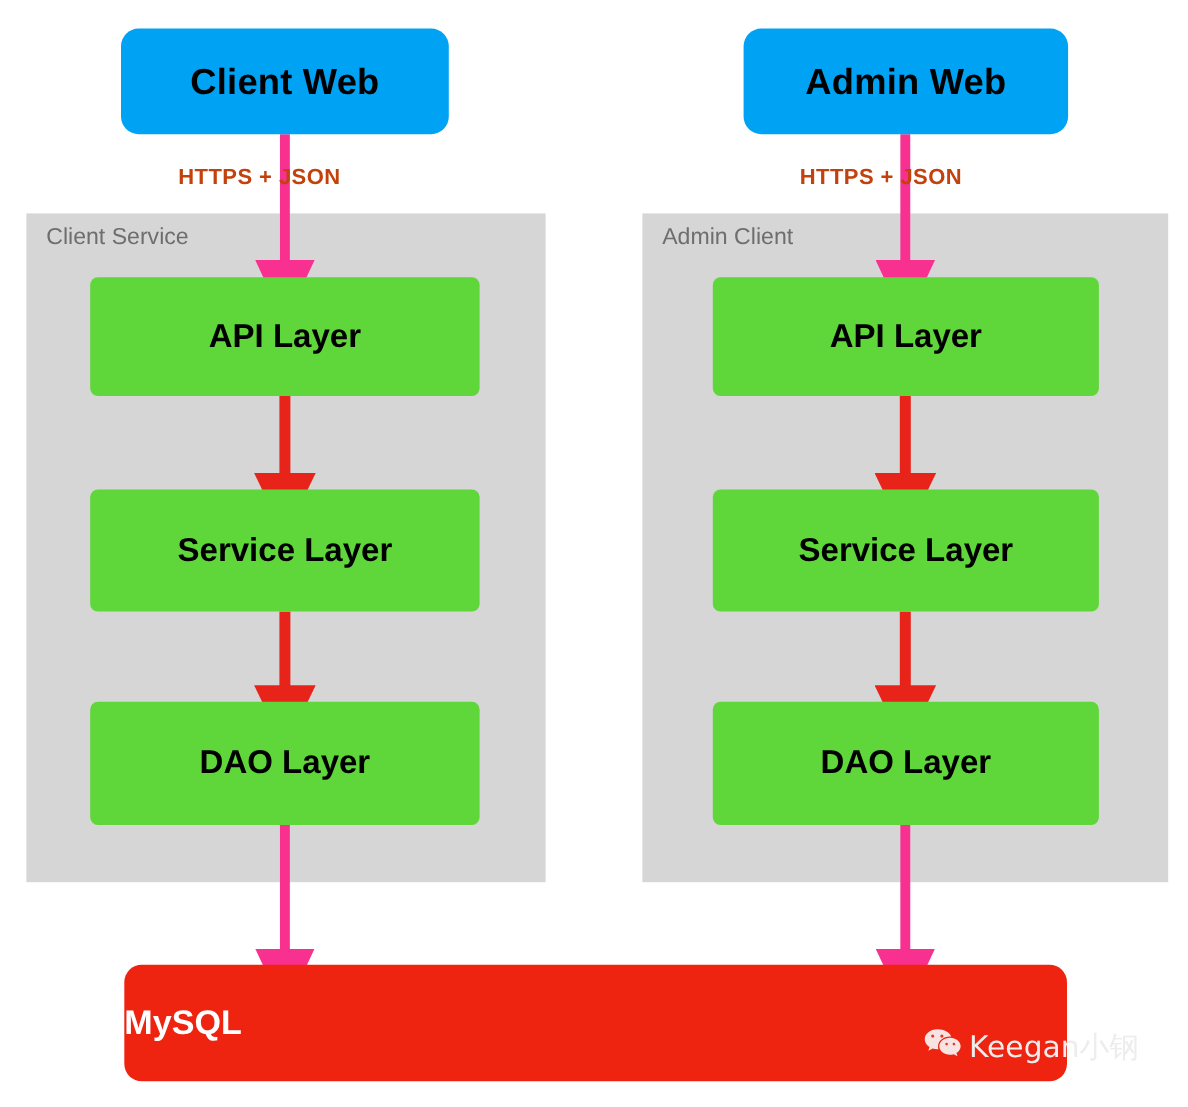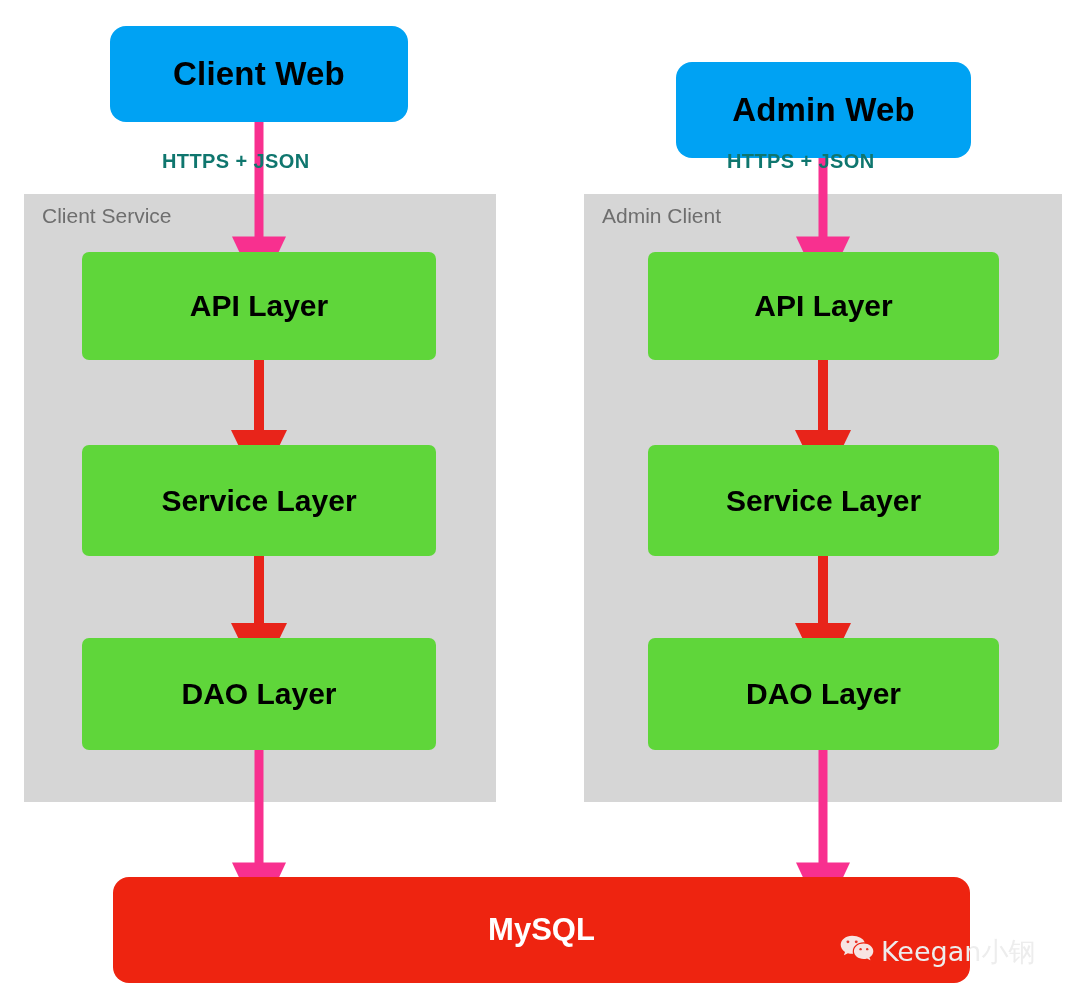--- a/index.html
+++ b/index.html
@@ -25,26 +25,26 @@
     color:#6E6E6E;font-size:21px;font-weight:400;
   }
 
   .layer-box{
     background:#5FD63A;border-radius:7px;
     color:#000;font-size:30px;font-weight:bold;
   }
 
   .db-box{
     position:absolute;background:#EE2410;border-radius:16px;
-    display:flex;align-items:center;justify-content:center;
+    display:flex;align-items:center;
     color:#ffffff;font-size:31px;font-weight:bold;
   }
 
   .edge-label{
-    position:absolute;color:#0f766e;font-size:20px;font-weight:bold;
+    position:absolute;color:#c2410c;font-size:20px;font-weight:bold;
     letter-spacing:.4px;white-space:nowrap;z-index:6;
   }
 
   svg.arrows{position:absolute;left:0;top:0;width:1080px;height:1006px;pointer-events:none;}
 
   .watermark{
     position:absolute;display:flex;gap:7px;
     z-index:9;color:#EDEDED;font-size:27px;font-weight:400;white-space:nowrap;
     font-family:"DejaVu Sans",sans-serif;
   }
@@ -101,21 +101,21 @@
   </div>
 
   <div class="node layer-box" style="left:82px;top:445px;width:354px;height:111px;">
     <span>Service Layer</span>
   </div>
 
   <div class="node layer-box" style="left:82px;top:638px;width:354px;height:112px;">
     <span>DAO Layer</span>
   </div>
 
-  <div class="node web-box" style="left:676px;top:26px;width:295px;height:96px;margin-top:36px;">
+  <div class="node web-box" style="left:676px;top:26px;width:295px;height:96px;">
     <span>Admin Web</span>
   </div>
 
   <div class="edge-label" style="left:727px;top:150px;">HTTPS + JSON</div>
 
   <div class="node layer-box" style="left:648px;top:252px;width:351px;height:108px;">
     <span>API Layer</span>
   </div>
 
   <div class="node layer-box" style="left:648px;top:445px;width:351px;height:111px;">

